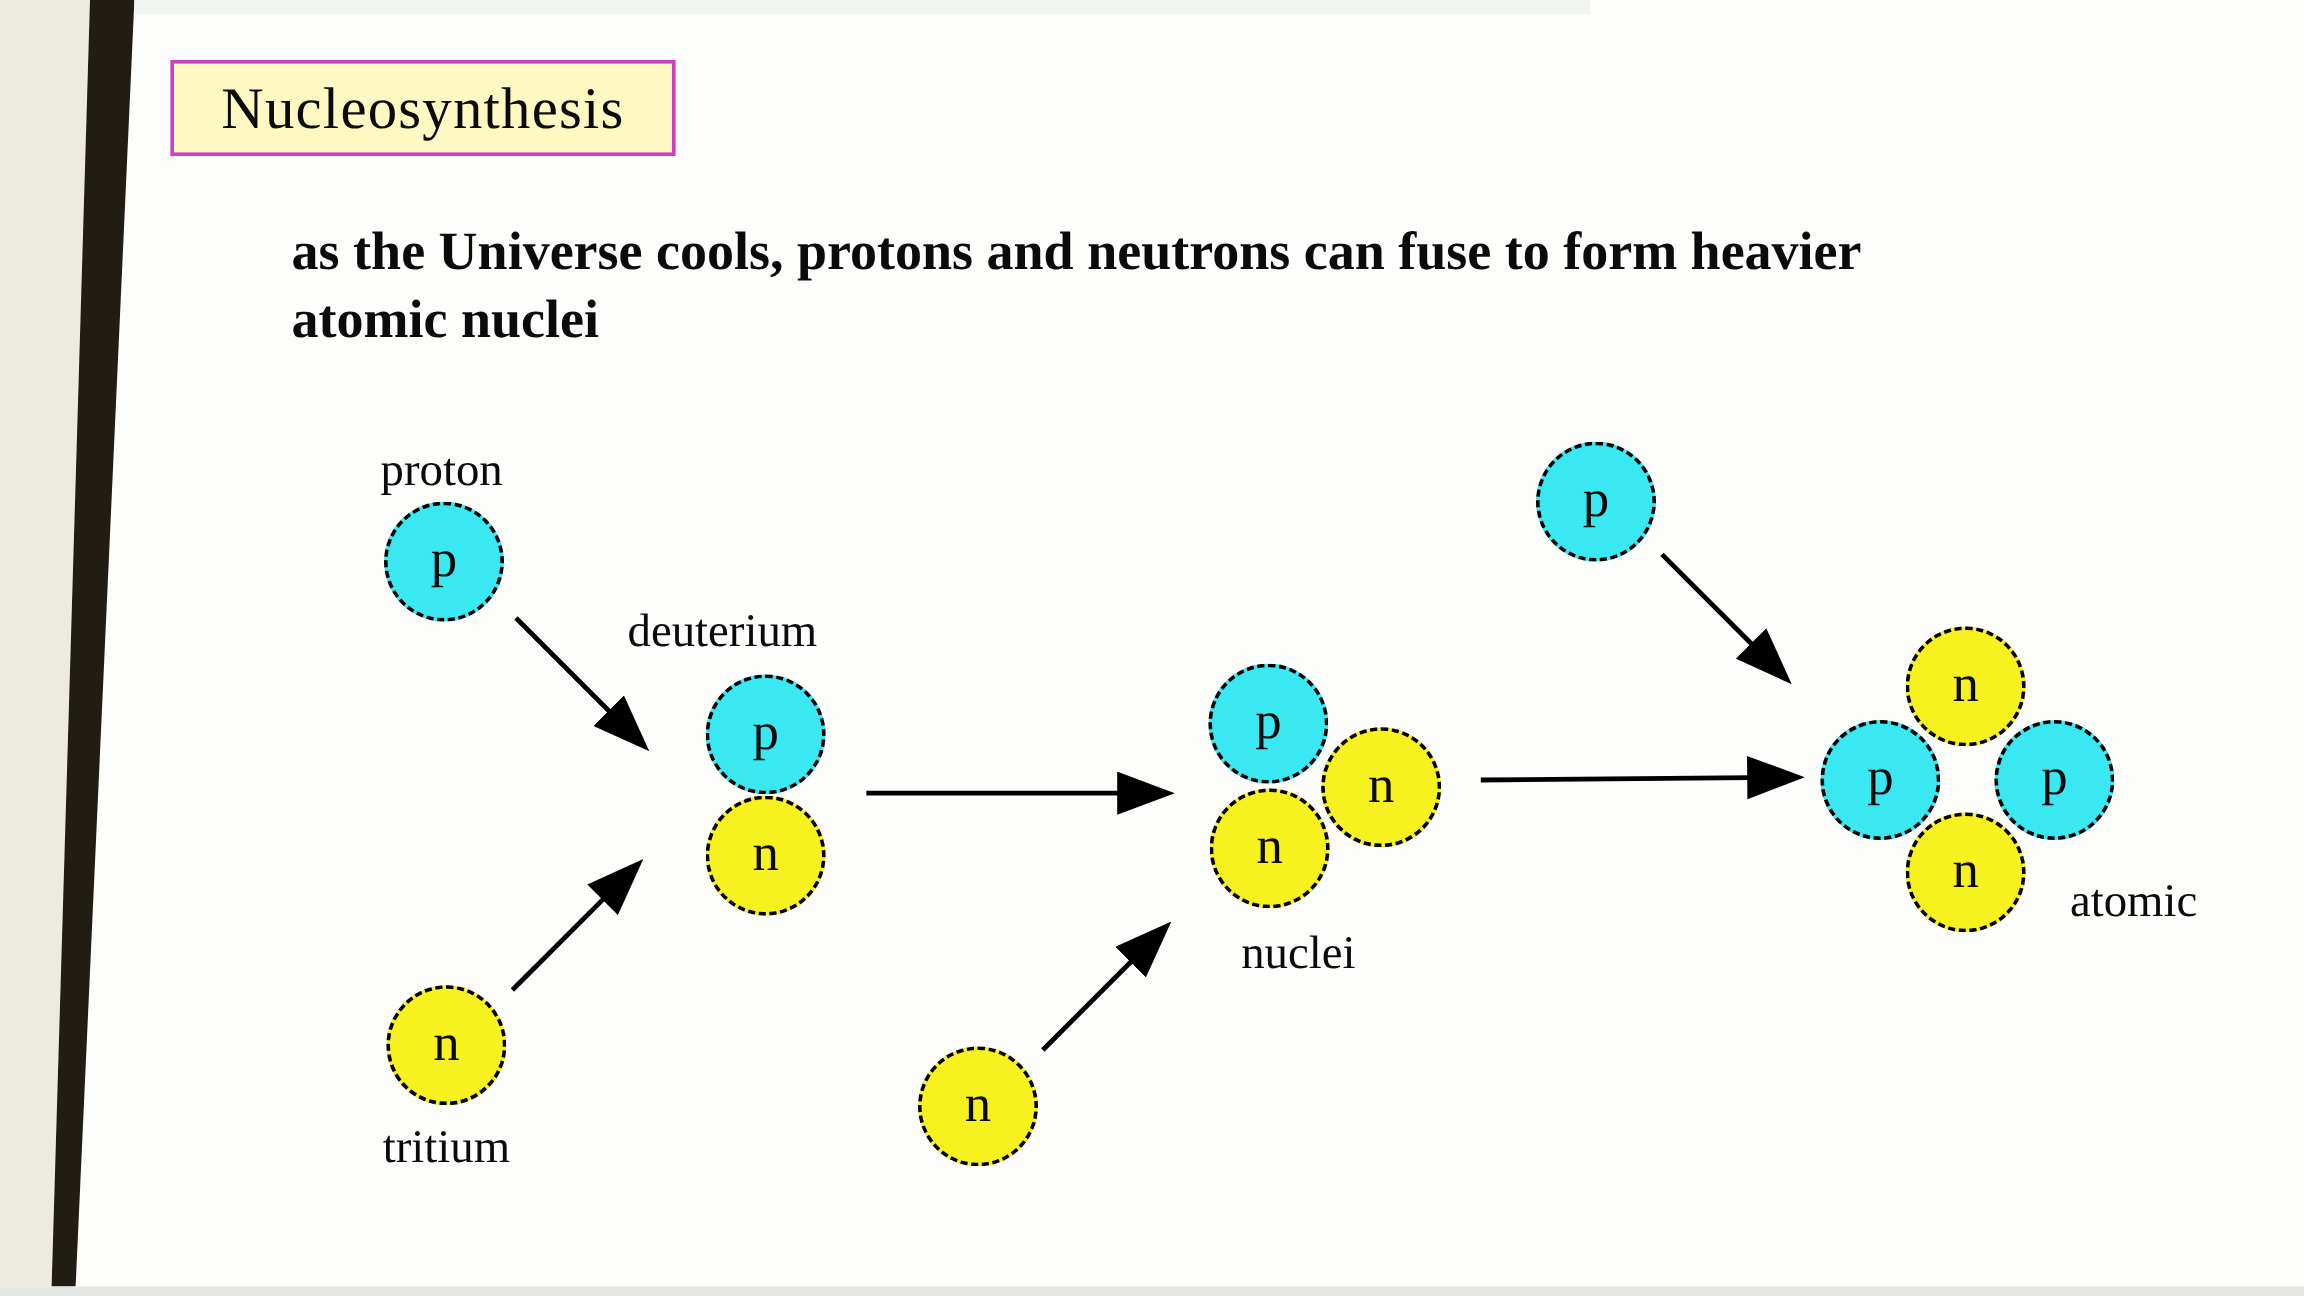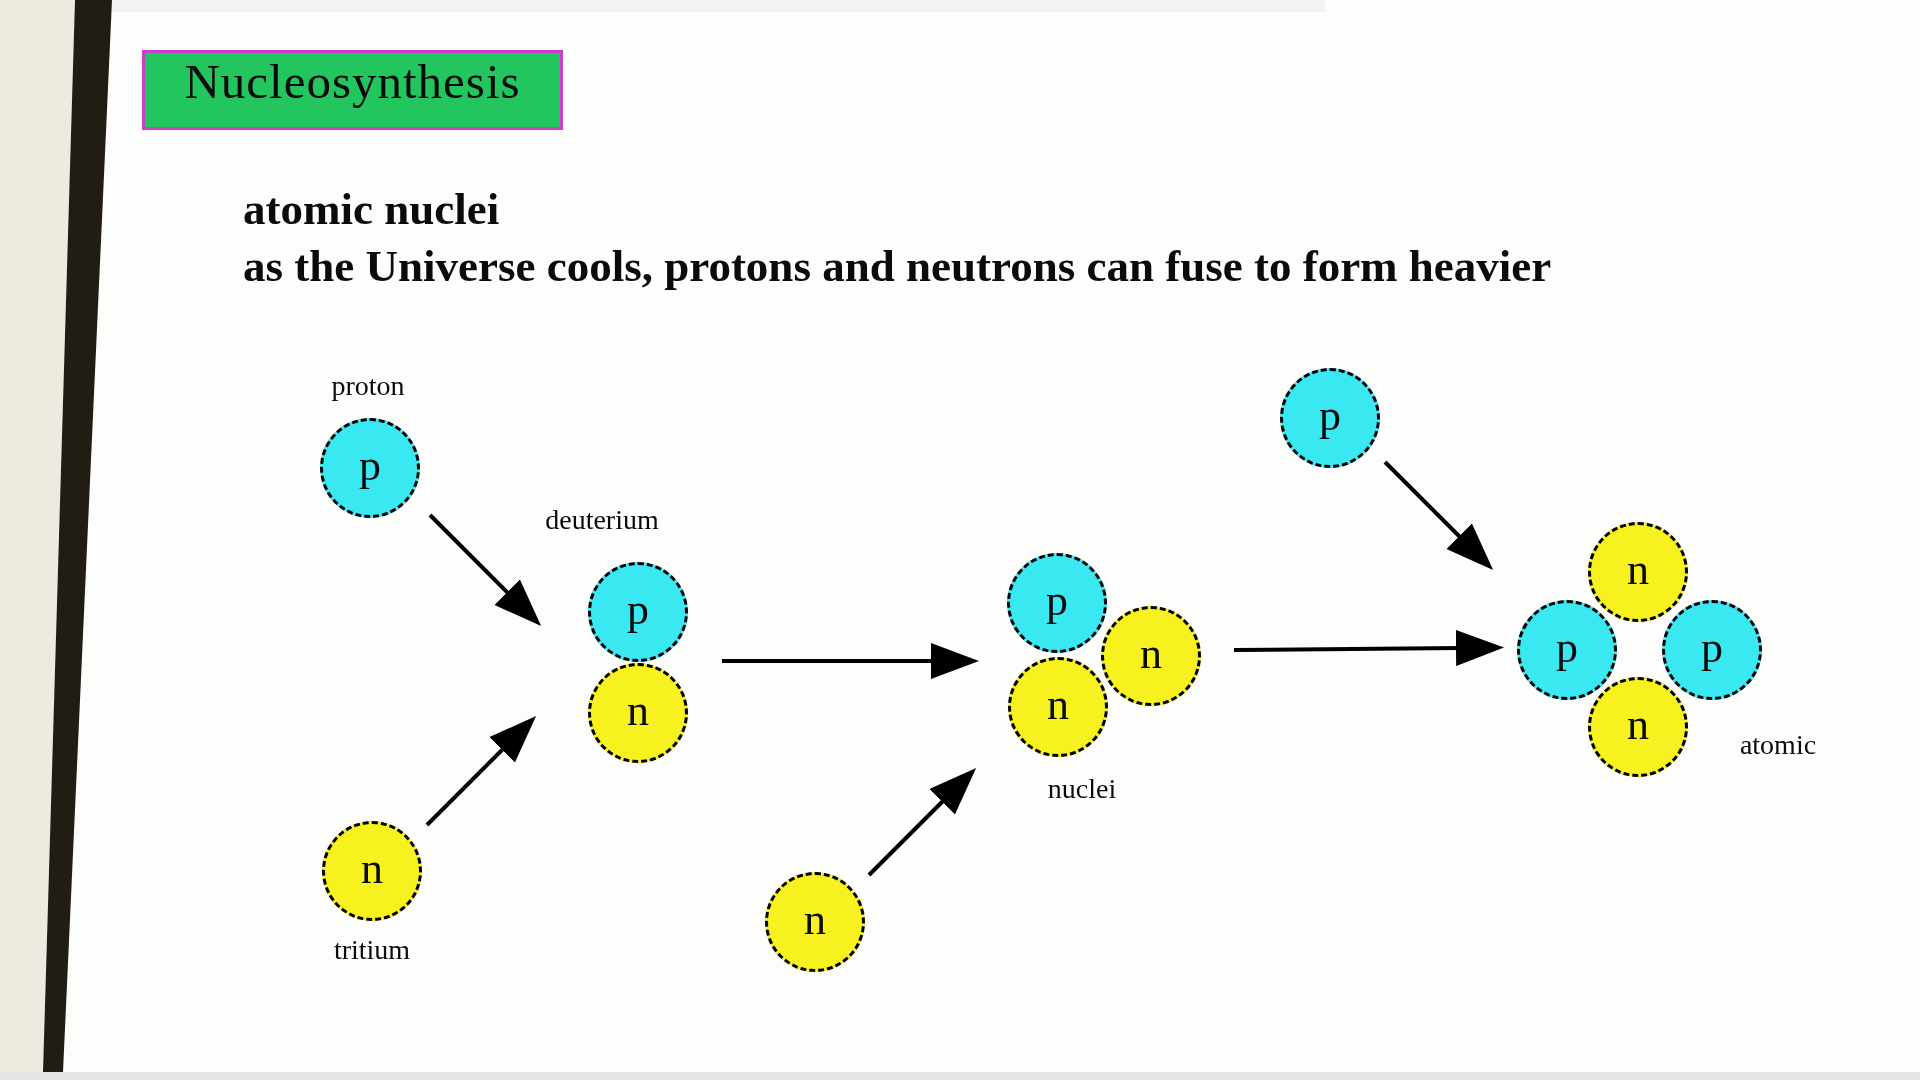--- a/index.html
+++ b/index.html
@@ -11,22 +11,22 @@
   }
   
   #frame-svg, #arrow-svg{position:absolute;left:0;top:0;width:1920px;height:1080px;}
   #arrow-svg{z-index:5;}
   .band-top{position:absolute;left:112px;top:0;width:1213px;height:12px;background:#f2f4f1;z-index:1;}
   .band-bottom{position:absolute;left:0;top:1072px;width:1920px;height:8px;background:#e5e7e5;z-index:6;}
 
   
   .title-box{
     position:absolute;left:142px;top:50px;width:421px;height:80px;
-    border:3px solid #cc3fcc;box-sizing:border-box;background:#22c55e;
-    display:flex;justify-content:center;z-index:4;
+    border:3px solid #cc3fcc;box-sizing:border-box;background:#fef9c3;
+    display:flex;align-items:center;justify-content:center;z-index:4;
   }
   .title-box span{font-size:49px;letter-spacing:1px;}
 
   
   .subtitle{position:absolute;left:243px;top:181px;z-index:4;
     font-weight:bold;font-size:45px;line-height:57px;white-space:nowrap;}
 
   
   .particle{
     position:absolute;width:100px;height:100px;border-radius:50%;
@@ -34,42 +34,42 @@
     display:flex;align-items:center;justify-content:center;
     font-size:44px;line-height:1;z-index:4;
   }
   .particle span{transform:translateY(-2px);}
   .cyan{background:#3ae8f2;}
   .yellow{background:#f8f120;}
 
   
   .plabel{
     position:absolute;transform:translateX(-50%);
-    font-size:28px;line-height:1;white-space:nowrap;z-index:4;text-align:center;
+    font-size:39px;line-height:1;white-space:nowrap;z-index:4;text-align:center;
   }
 </style>
 </head>
 <body>
 
 <div id="stage">
 
   <svg id="frame-svg" viewBox="0 0 1920 1080">
     <polygon points="0,0 75,0 43,1072 0,1072" fill="#edebe0"></polygon>
     <polygon points="75,0 112,0 63,1072 43,1072" fill="#211d14"></polygon>
   </svg>
   <div class="band-top"></div>
   <div class="band-bottom"></div>
 
   <div class="title-box">
     <span>Nucleosynthesis</span>
   </div>
 
   <div class="subtitle">
+    <div>as the Universe cools, protons and neutrons can fuse to form heavier</div>
     <div>atomic nuclei</div>
-    <div>as the Universe cools, protons and neutrons can fuse to form heavier</div>
   </div>
 
   <svg id="arrow-svg" viewBox="0 0 1920 1080">
     <defs>
       <marker id="ah" markerWidth="12" markerHeight="9" refX="1" refY="4.5" orient="auto" markerUnits="strokeWidth">
         <path d="M0,0 L12,4.5 L0,9 Z" fill="#000"></path>
       </marker>
     </defs>
     <line x1="430" y1="515" x2="510" y2="595" stroke="#000" stroke-width="4" marker-end="url(#ah)"></line>
     <line x1="427" y1="825" x2="505" y2="747" stroke="#000" stroke-width="4" marker-end="url(#ah)"></line>

